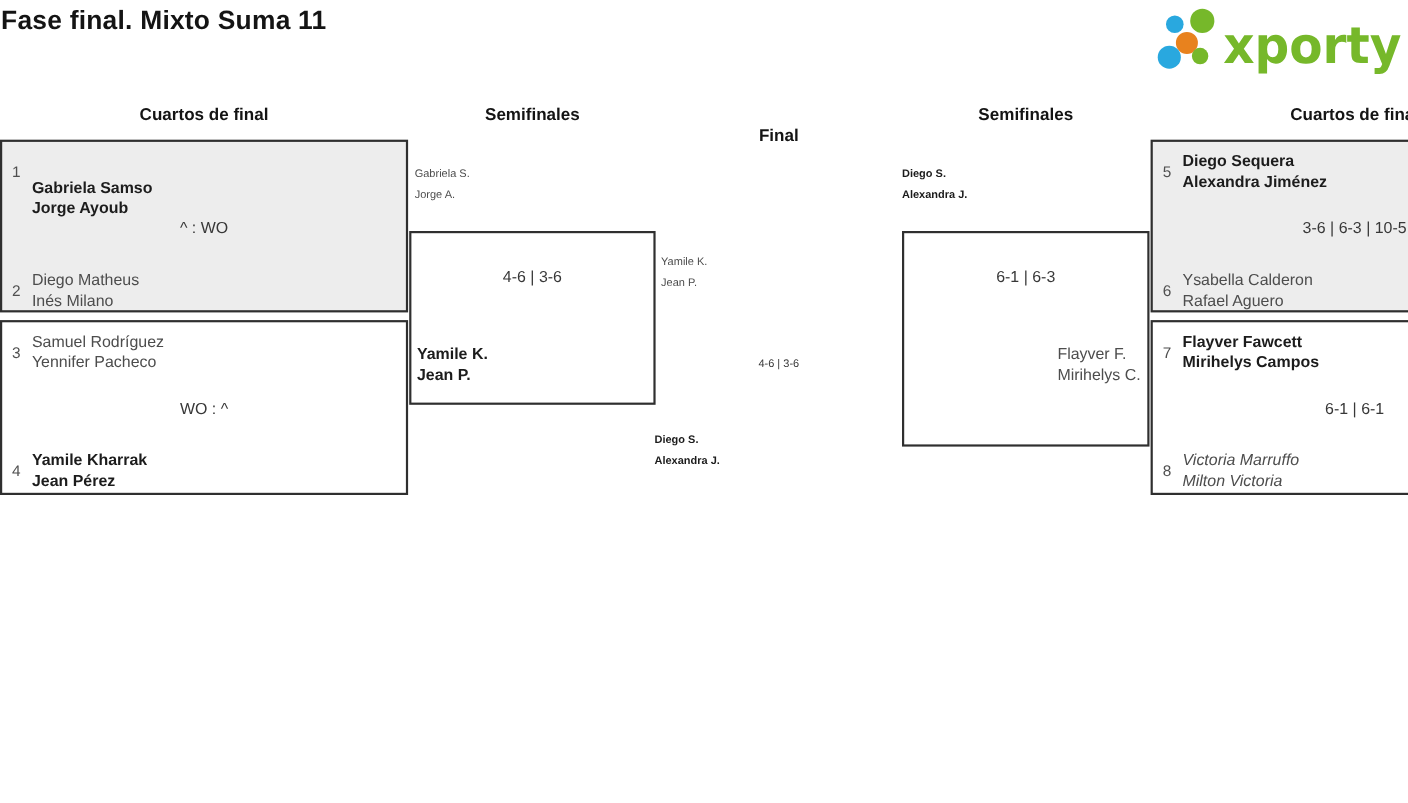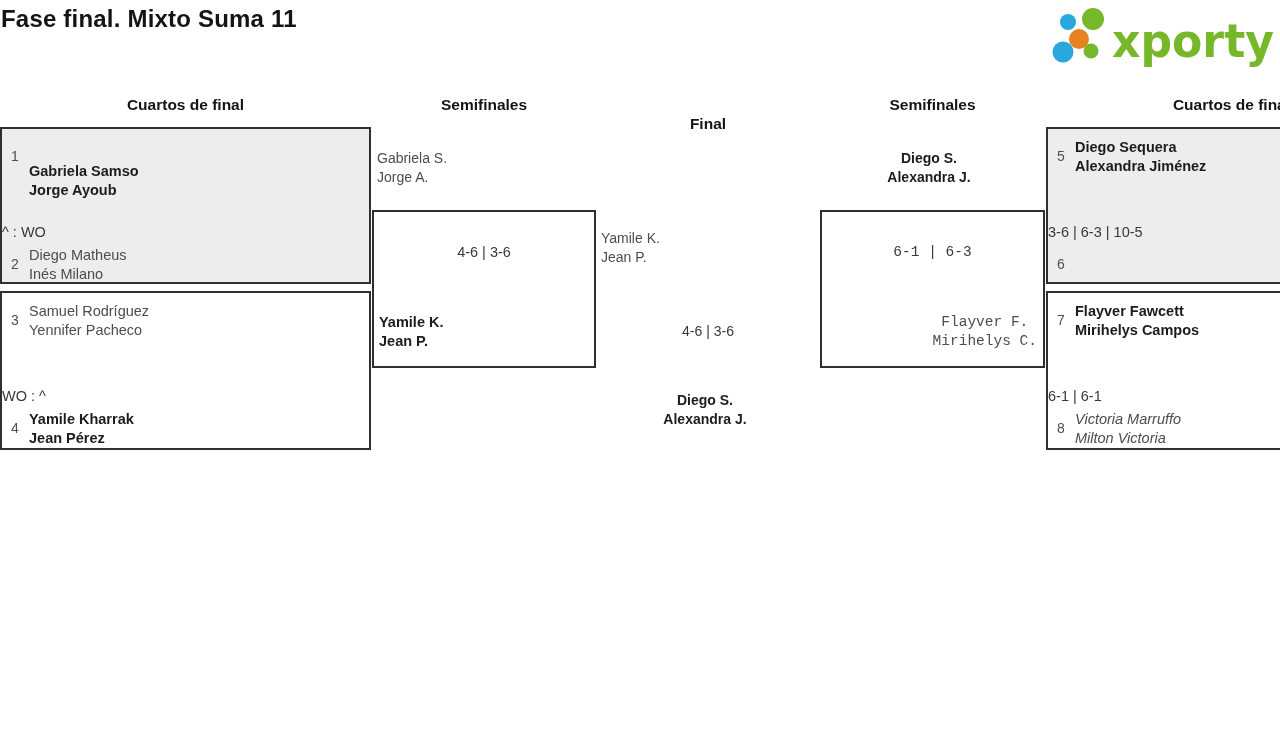--- a/index.html
+++ b/index.html
@@ -10,25 +10,25 @@
   .title{position:absolute;left:1px;top:2px;font-size:24px;font-weight:700;line-height:33px;color:#141414;letter-spacing:.2px;}
   .logo{position:absolute;left:1040px;top:0;width:240px;height:80px;cursor:pointer;}
   .round-header{position:absolute;top:96px;font-size:15.5px;font-weight:600;text-align:center;color:#141414;white-space:nowrap;}
   .box{position:absolute;border:2px solid #2f2f2f;box-sizing:border-box;background:#ffffff;}
   .box.shaded{background:#ededed;}
   .qf-seed{position:absolute;left:9px;font-size:14px;color:#4f4f4f;}
   .qf-team{position:absolute;left:27px;font-size:14.5px;line-height:19px;white-space:nowrap;}
   .team-win{font-weight:700;color:#1c1c1c;}
   .team-lose{font-weight:400;color:#4d4d4d;}
   .score{font-size:14.5px;color:#383838;white-space:nowrap;}
-  .qf-score{position:absolute;left:0;width:100%;top:71px;margin-top:24px;}
+  .qf-score{position:absolute;left:0;width:100%;text-align:center;top:71px;}
   .sf-score{position:absolute;left:0;width:100%;text-align:center;top:32px;}
   .sf-team-bottom{position:absolute;top:101px;font-size:14.5px;line-height:19px;white-space:nowrap;}
-  .label{position:absolute;font-size:14px;line-height:19px;white-space:nowrap;}
-  .ta-right{text-align:center;}
+  .label{position:absolute;font-size:10px;line-height:19px;white-space:nowrap;}
+  .ta-right{text-align:left;}
 </style>
 </head>
 <body>
 
 <div class="page">
 
   <div class="title">
     <div>Fase final. Mixto Suma 11</div>
   </div>
 
@@ -96,36 +96,40 @@
   <div class="label score" style="left:596px;top:322px;width:224px;text-align:center;">4-6 | 3-6</div>
   <div class="label team-win ta-right" style="left:595px;top:391px;width:220px;">
     <div>Diego S.</div>
     <div>Alexandra J.</div>
   </div>
 
   <div class="label team-win ta-right" style="left:820px;top:149px;width:218px;">
     <div>Diego S.</div>
     <div>Alexandra J.</div>
   </div>
-  <div class="box" style="left:820px;top:210px;width:225px;height:158px;font-family:Liberation Mono, monospace;">
+  <div class="box" style="left:820px;top:210px;width:225px;height:196px;">
     <div class="score sf-score">6-1 | 6-3</div>
     <div class="sf-team-bottom team-lose ta-right" style="right:6px;">
       <div>Flayver F.</div>
       <div>Mirihelys C.</div>
     </div>
   </div>
 
   <div class="box shaded" style="left:1046px;top:127px;width:371px;height:157px;">
     <div class="qf-seed" style="top:19px;">5</div>
     <div class="qf-team team-win" style="top:9px;">
       <div>Diego Sequera</div>
       <div>Alexandra Jiménez</div>
     </div>
     <div class="score qf-score">3-6 | 6-3 | 10-5</div>
     <div class="qf-seed" style="top:127px;">6</div>
+    <div class="qf-team team-lose" style="top:117px;">
+      <div>Ysabella Calderon</div>
+      <div>Rafael Aguero</div>
+    </div>
   </div>
 
   <div class="box" style="left:1046px;top:291px;width:371px;height:159px;">
     <div class="qf-seed" style="top:19px;">7</div>
     <div class="qf-team team-win" style="top:9px;">
       <div>Flayver Fawcett</div>
       <div>Mirihelys Campos</div>
     </div>
     <div class="score qf-score">6-1 | 6-1</div>
     <div class="qf-seed" style="top:127px;">8</div>

